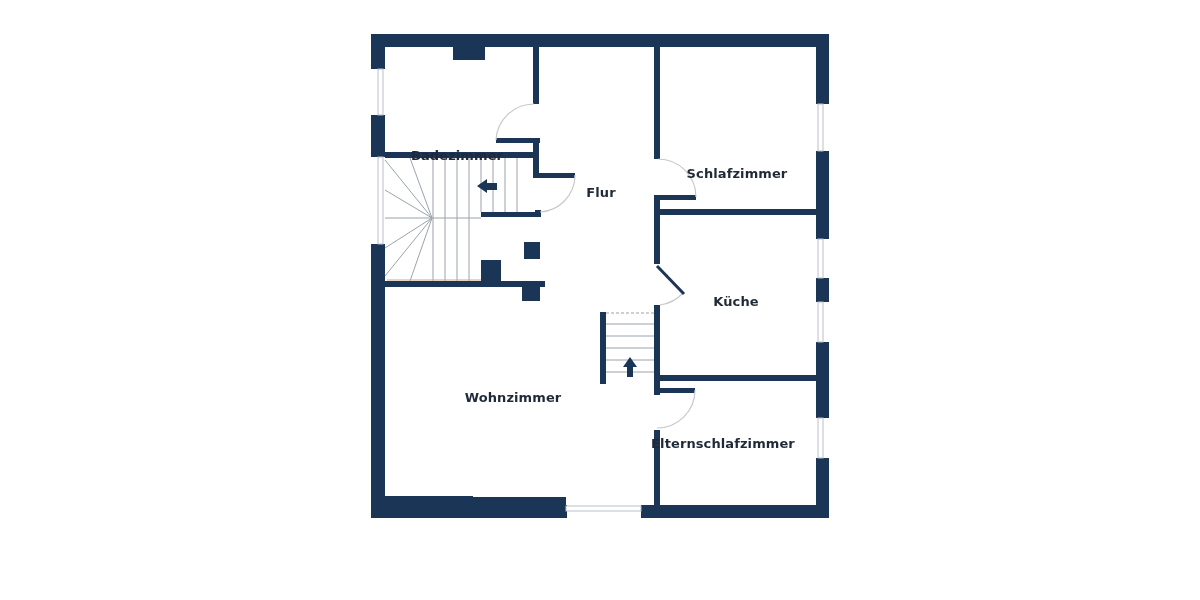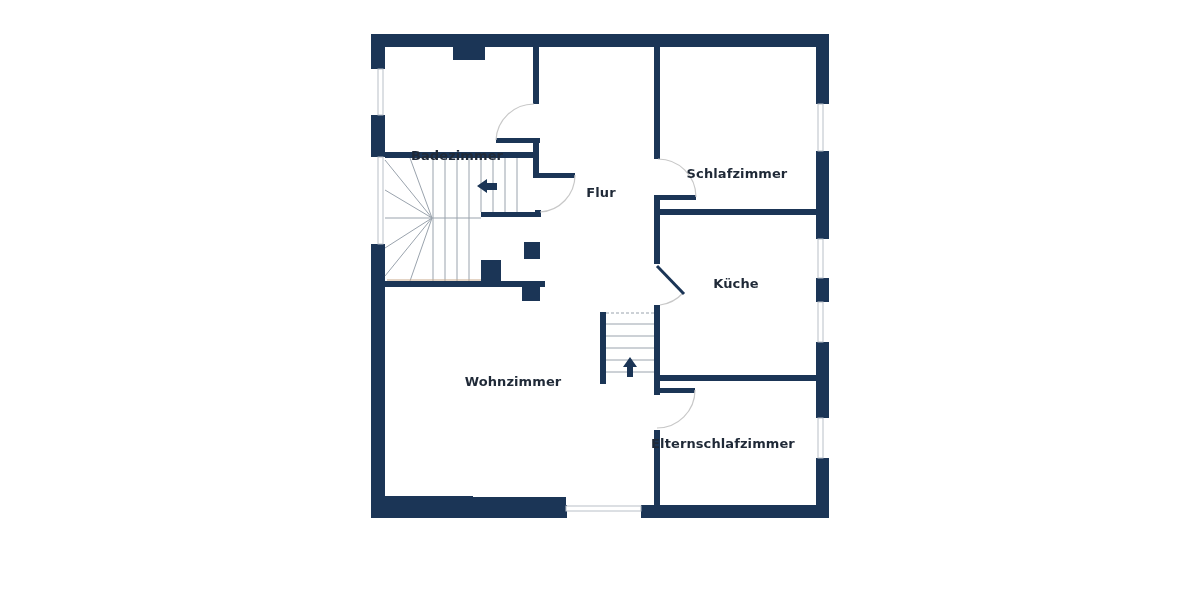--- a/index.html
+++ b/index.html
@@ -111,16 +111,16 @@
       <line x1="606" y1="313" x2="654" y2="313" stroke="#9aa3ad" stroke-dasharray="3 2"></line>
     </g>
     <g>
       <polygon points="630,357 637,367 633,367 633,377 627,377 627,367 623,367" fill="#1b3556"></polygon>
     </g>
   </svg>
 
   <div class="label" style="left:457px; top:108px;margin-top:47px;">Badezimmer</div>
   <div class="label" style="left:601px; top:192px;">Flur</div>
   <div class="label" style="left:737px; top:126px;margin-top:47px;">Schlafzimmer</div>
-  <div class="label" style="left:736px; top:283px;">Küche</div>
-  <div class="label" style="left:513px; top:381px;">Wohnzimmer</div>
+  <div class="label" style="left:736px; top:301px;">Küche</div>
+  <div class="label" style="left:513px; top:397px;">Wohnzimmer</div>
   <div class="label" style="left:723px; top:443px;">Elternschlafzimmer</div>
 </div>
 
 </body></html>

